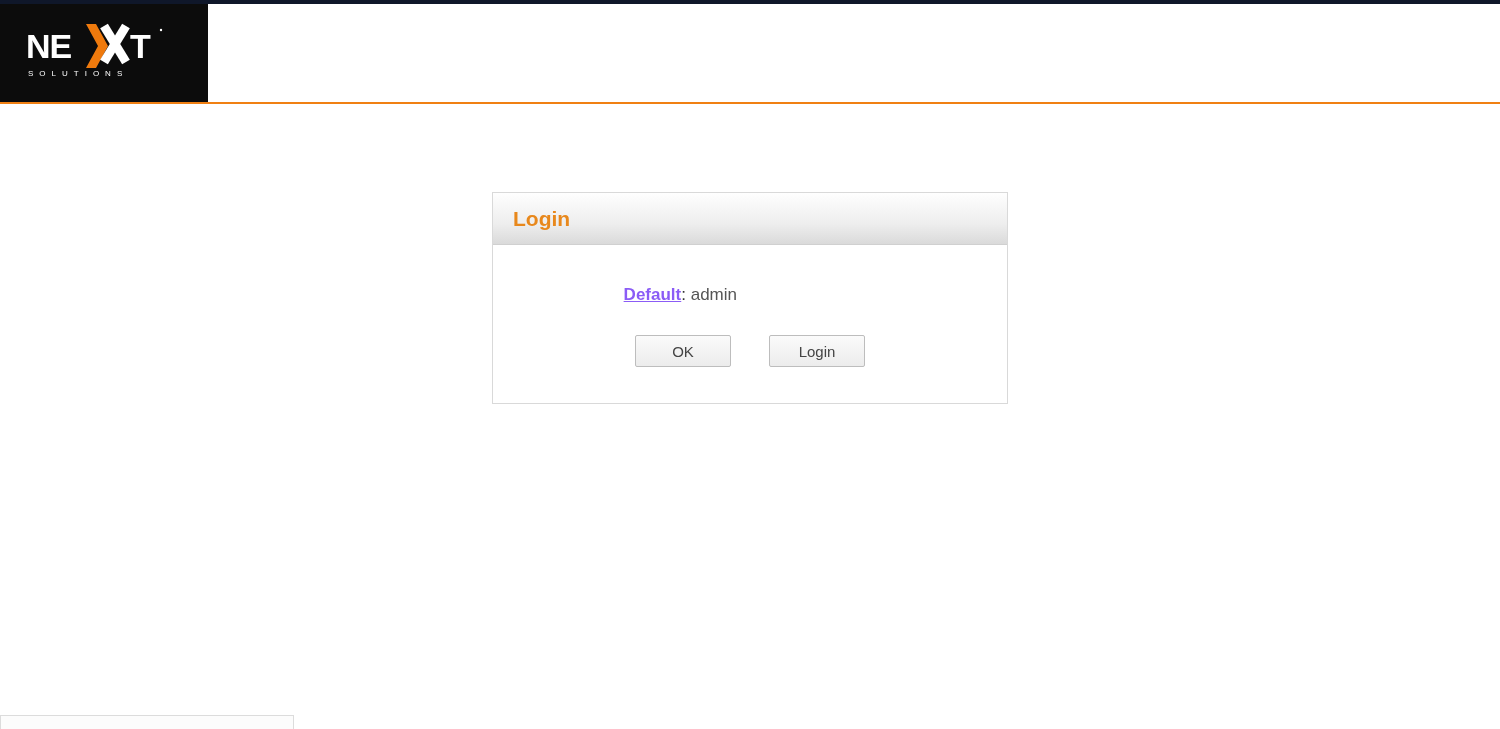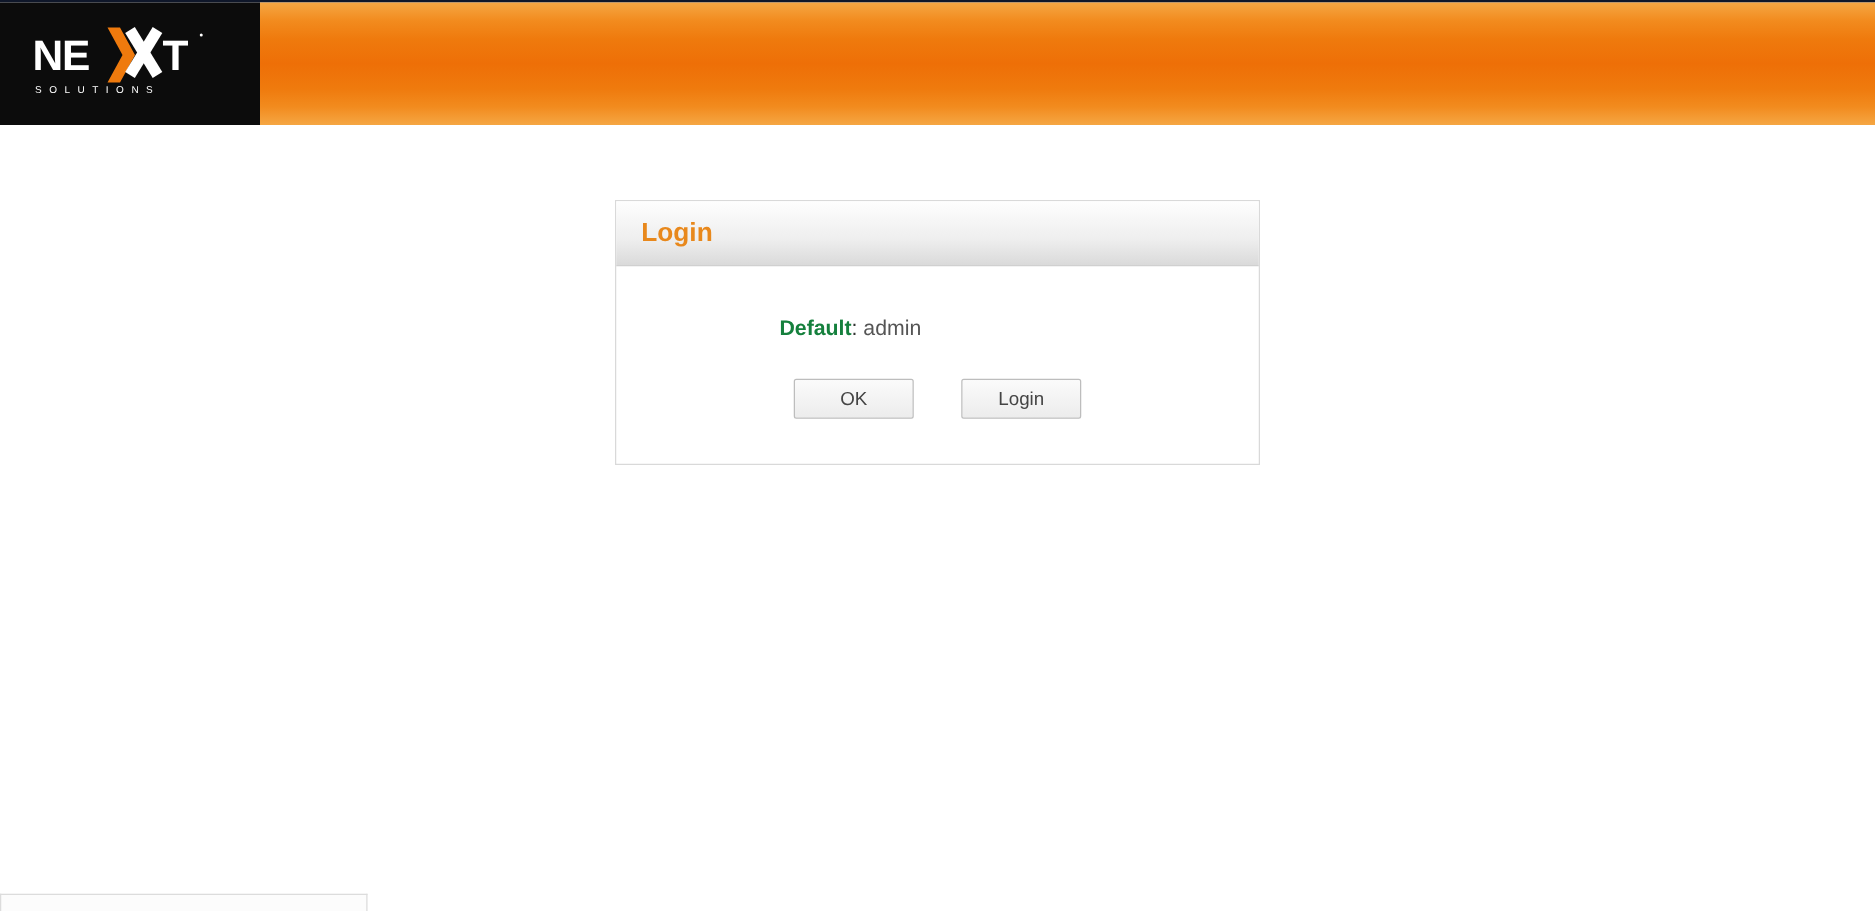--- a/index.html
+++ b/index.html
@@ -12,21 +12,22 @@
       background: #ffffff;
       width: 1500px;
       height: 729px;
       position: relative;
       overflow: hidden;
     }
     .header {
       width: 100%;
       height: 104px;
       display: flex;
-      border-top: 2px solid #0f172a;
+      border-top: 4px solid #0f172a;
+      flex-direction: column;
     }
     .logo-box {
       width: 208px;
       height: 98px;
       background: #0c0c0c;
       display: flex;
       align-items: center;
       justify-content: center;
       flex-direction: column;
     }
@@ -43,21 +44,21 @@
         #ef7a0d 30%,
         #ee6f07 50%,
         #ef7a0d 70%,
         #f28b1e 85%,
         #f5a643 100%);
     }
     .content-area {
       width: 100%;
       display: flex;
       justify-content: center;
-      padding-top: 56px;
+      padding-top: 88px;
     }
     .login-panel {
       width: 516px;
       border: 1px solid #d9d9d9;
       background: #ffffff;
     }
     .panel-header {
       height: 52px;
       background: linear-gradient(to bottom, #fefefe 0%, #eeeeee 60%, #dadada 100%);
       border-bottom: 1px solid #d0d0d0;
@@ -81,21 +82,22 @@
       color: #333;
     }
     .field-label {
       width: 220px;
       text-align: right;
       padding-right: 6px;
       color: #333333;
     }
     .field-label strong {
       font-weight: bold;
-      color: #15803d;
+      color: #8b5cf6;
+      text-decoration: underline;
     }
     .field-value-static {
       color: #555;
       margin-top: 28px;
     }
     .password-input {
       width: 172px;
       height: 30px;
       border: 1px solid #bfbfbf;
       padding: 2px 8px;

